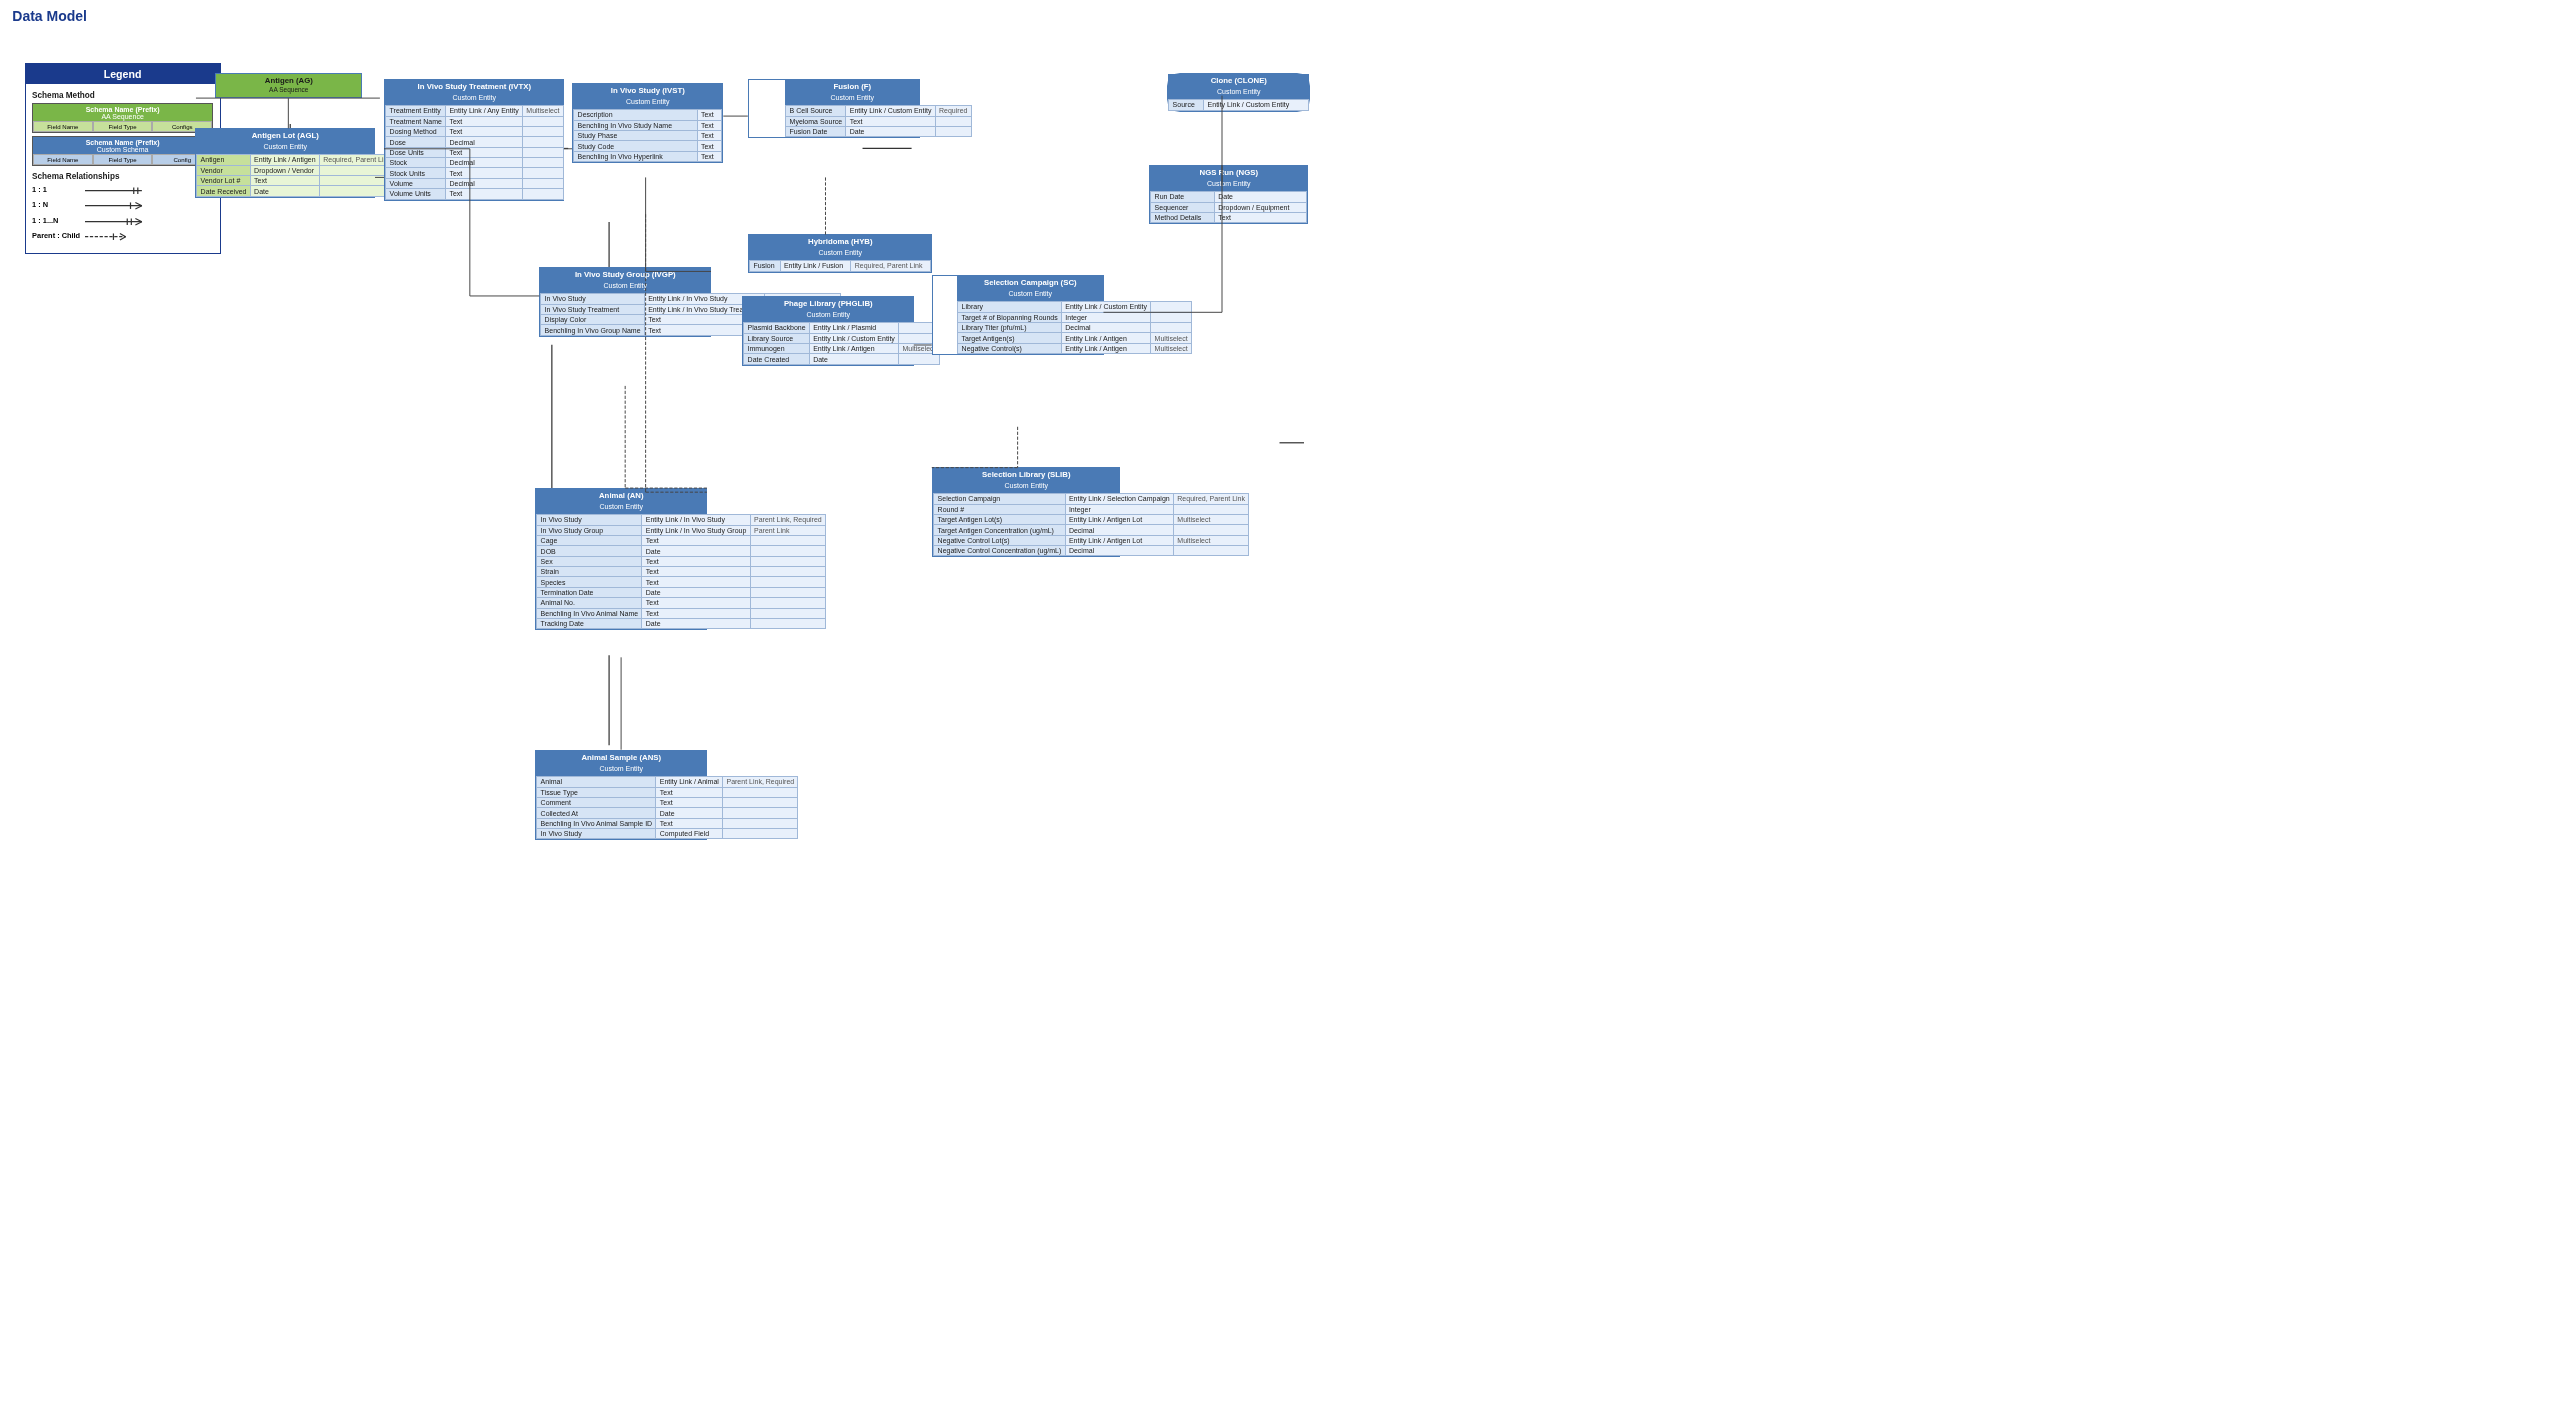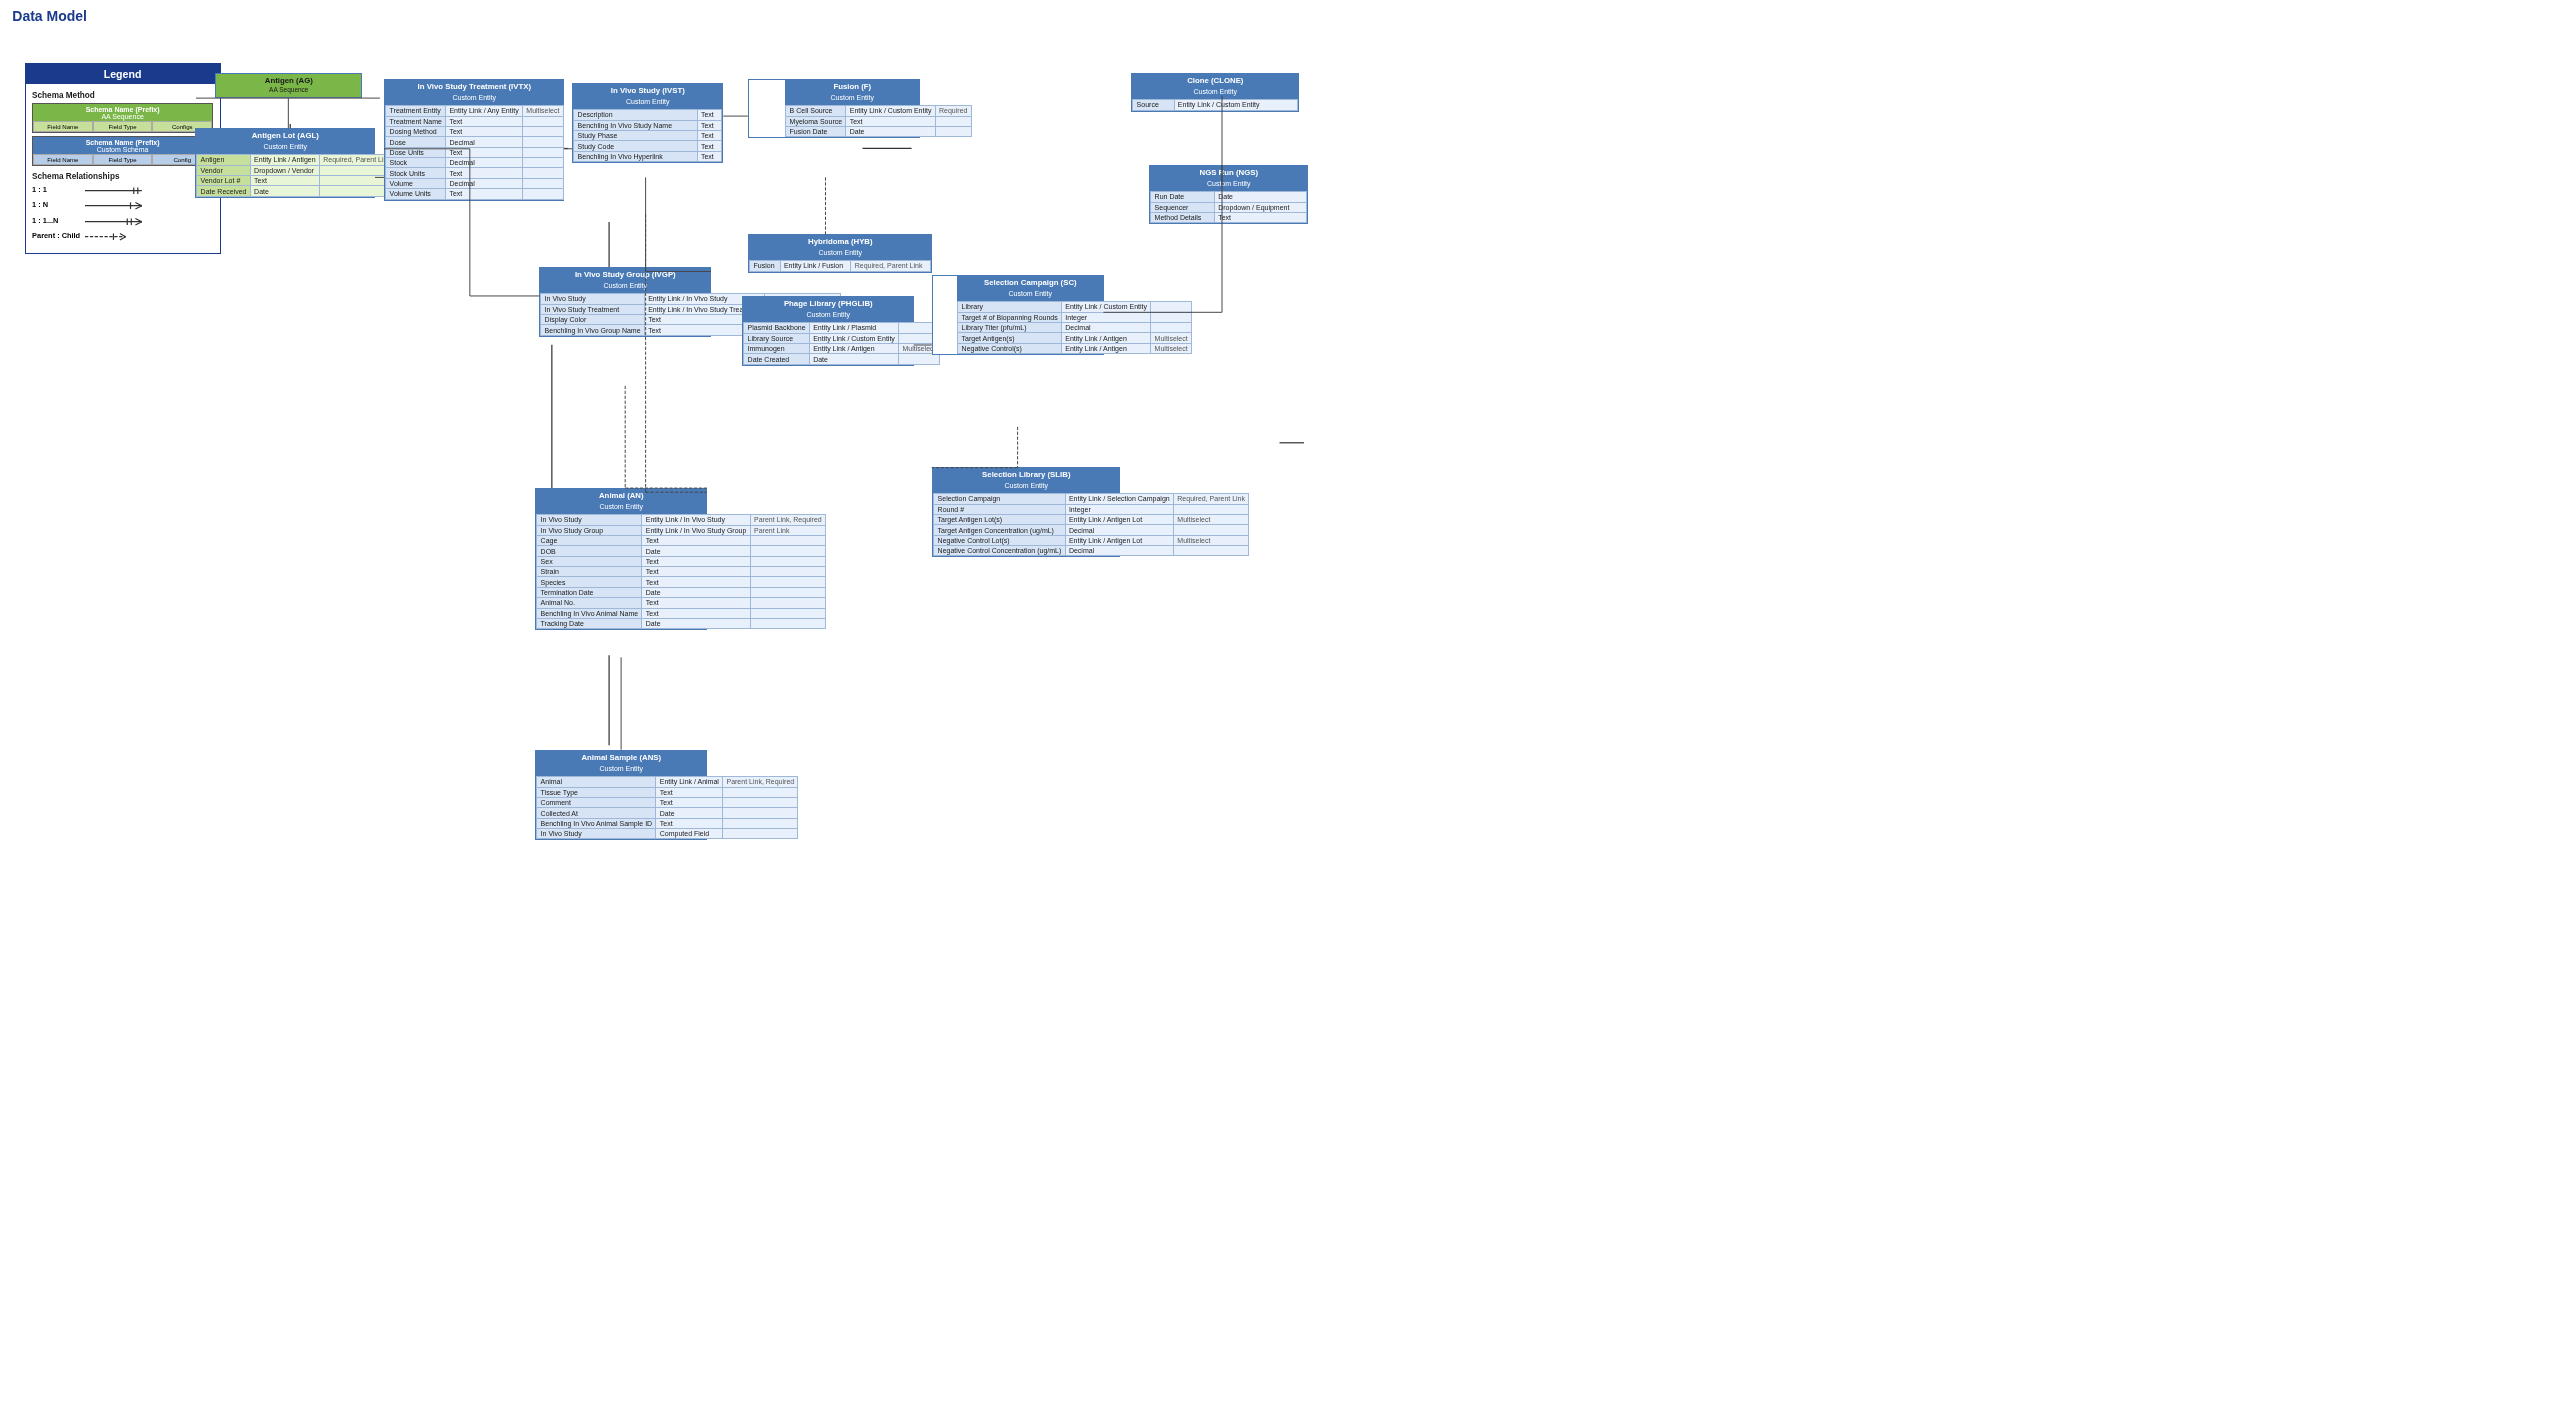--- a/index.html
+++ b/index.html
@@ -660,21 +660,21 @@
           </tr>
       <tr>
             <td>Negative Control Concentration (ug/mL)</td>
             <td>Decimal</td>
             <td></td>
           </tr>
     </tbody>
       </table>
   </div>
 
-  <div class="entity-box" style="left:1119px; top:39px; width:168px;">
+  <div class="entity-box" style="left:1155px; top:39px; width:143px;border-radius:13px;">
     <div class="entity-header">
       Clone (CLONE)<br><span class="sub">Custom Entity</span>
     </div>
     <table class="entity-table">
       <tbody>
           <tr>
             <td>Source</td>
             <td>Entity Link / Custom Entity</td>
           </tr>
     </tbody>

